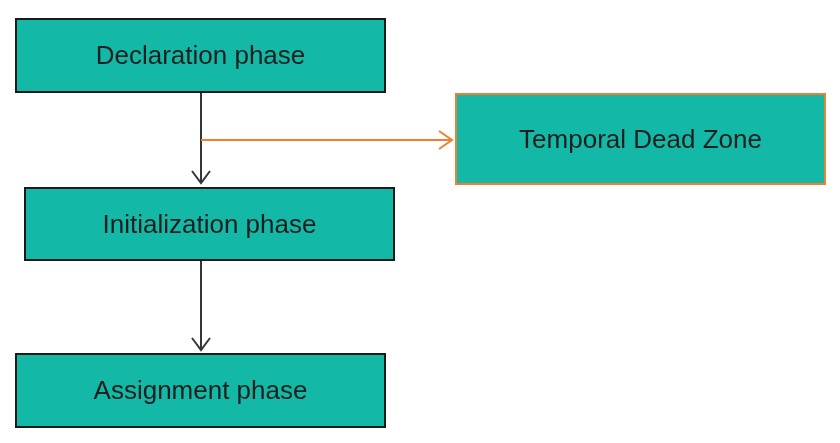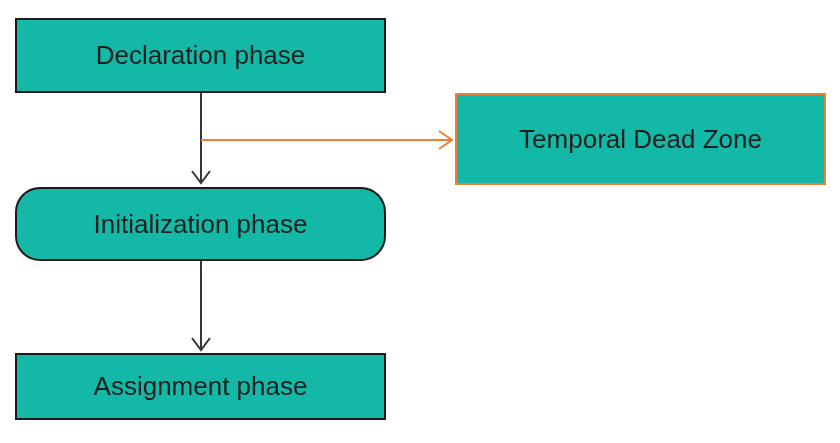--- a/index.html
+++ b/index.html
@@ -34,22 +34,22 @@
     font-size: 26px;
     line-height: 1.25;
   }
   .node.black {
     border: 2.5px solid var(--node-border, #1a1a1a);
   }
   .node.orange {
     border: 2.5px solid var(--accent, #F07E33);
   }
   #node-declaration    { left: 15px;  top: 18px;  width: 371px; height: 75px; }
-  #node-initialization { left: 15px;  top: 187px; width: 371px; height: 74px; border-radius: 25px; }
-  #node-assignment     { left: 15px;  top: 353px; width: 371px; height: 67px; }
+  #node-initialization { left: 24px;  top: 187px; width: 371px; height: 74px; }
+  #node-assignment     { left: 15px;  top: 353px; width: 371px; height: 75px; }
   #node-tdz            { left: 455px; top: 93px;  width: 371px; height: 92px; }
   .tdz-label { display: block; }
 </style>
 </head>
 <body>
 
 <div class="canvas" style="--bg: #ffffff; --node-border: #1a1a1a; --accent: #F07E33; --text: #1f1f1f;">
 
   <svg class="arrows" viewBox="0 0 840 443" xmlns="http://www.w3.org/2000/svg">
 

